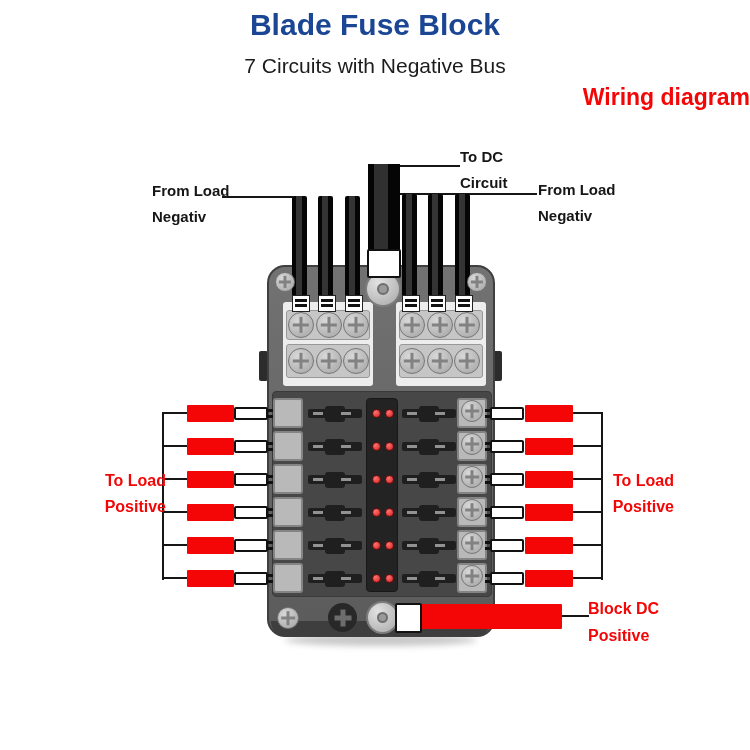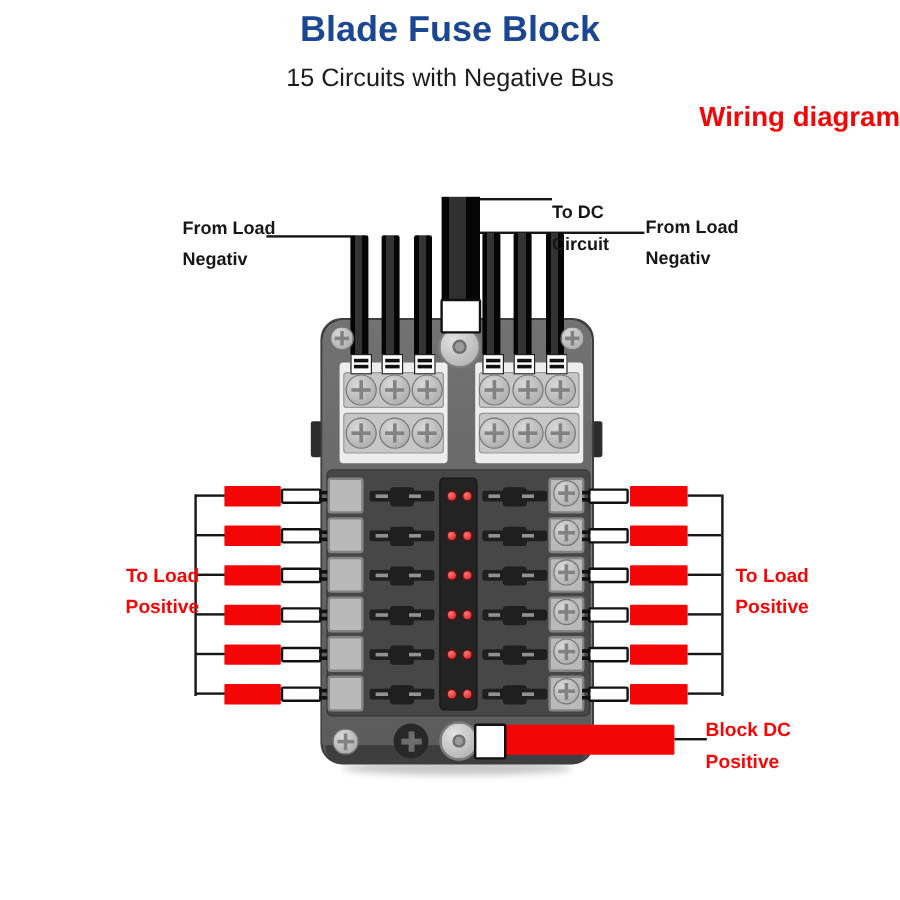--- a/index.html
+++ b/index.html
@@ -59,24 +59,24 @@
   
   .note-head{position:absolute;left:22px;top:654px;font-size:21px;font-weight:bold;color:var(--accent-red);z-index:8;}
   .notes{position:absolute;left:205px;top:652px;font-size:17px;font-weight:bold;line-height:31px;color:var(--note-brown);z-index:8;white-space:nowrap;}
 </style>
 </head>
 <body>
 
 <div id="stage">
 
   <div class="abs center title">Blade Fuse Block</div>
-  <div class="abs center subtitle">15 Circuits with Negative Bus</div>
+  <div class="abs center subtitle">7 Circuits with Negative Bus</div>
   <div class="abs center diagram-title">Wiring diagram</div>
 
-  <div class="lbl" style="left:460px;top:144px;margin-top:21px;">
+  <div class="lbl" style="left:460px;top:144px;">
     <div>To DC</div>
     <div>Circuit</div>
   </div>
   <div class="line" style="left:394px;top:165px;width:66px;height:2px;"></div>
 
   <div class="lbl" style="left:152px;top:178px;">
     <div>From Load</div>
     <div>Negativ</div>
   </div>
   <div class="line" style="left:222px;top:196px;width:71px;height:2px;"></div>

